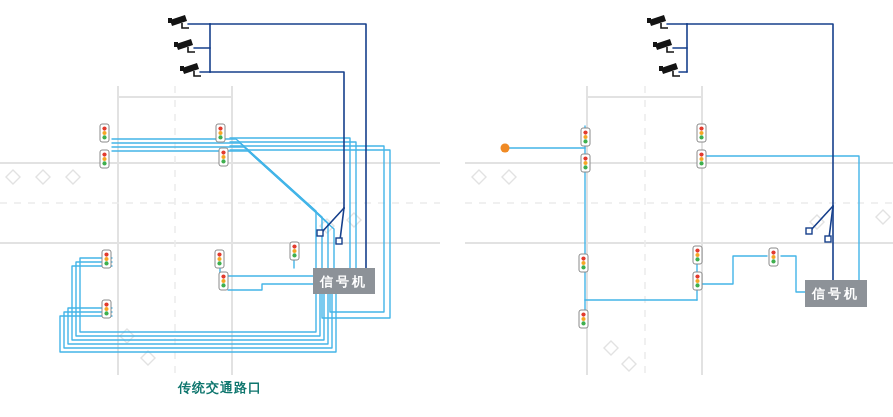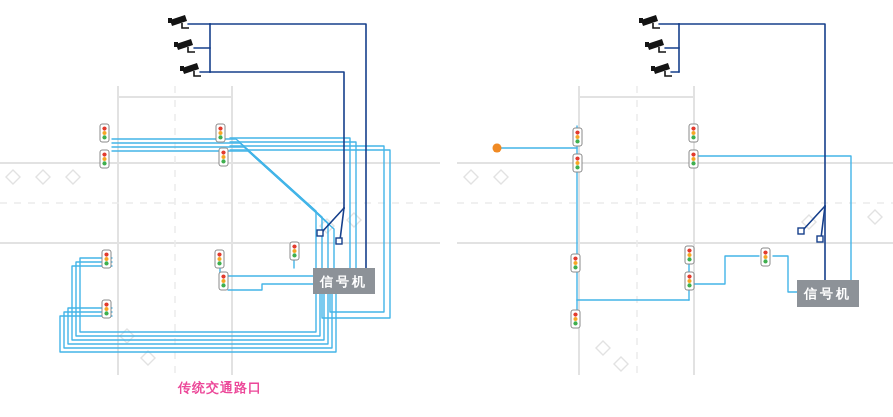--- a/index.html
+++ b/index.html
@@ -1,20 +1,20 @@
 <!DOCTYPE html>
 <html lang="zh" style="--cable-signal: #44b5e8; --cable-camera: #17408c; --road: #e2e2e2; --road-dash: #ececec; --controller-bg: #8d9298; --controller-text: #ffffff; --light-red: #e23b2e; --light-yellow: #f5a623; --light-green: #3faf4e; --terminator-orange: #f08a24;"><head>
 <meta charset="utf-8">
 <style>
   html,body{margin:0;padding:0;background:#ffffff;}
   body{font-family:"Liberation Sans", sans-serif;}
-  .stage{width:893px;height:417px;background:#fff;overflow:hidden;display:flex;gap:17px;}
+  .stage{width:893px;height:417px;background:#fff;overflow:hidden;display:flex;gap:25px;}
   .panel{width:440px;display:flex;flex-direction:column;align-items:center;}
   .panel svg{display:block;}
-  .caption{margin-top:4px;font-size:13px;font-weight:700;color:#ec4899;text-align:center;letter-spacing:1px;}
+  .caption{margin-top:4px;font-size:13px;font-weight:700;color:#0f766e;text-align:center;letter-spacing:1px;}
 
   
   .road{stroke:var(--road,#e2e2e2);stroke-width:2;fill:none;}
   .road-dash{stroke:var(--road-dash,#ececec);stroke-width:1.5;fill:none;stroke-dasharray:7 7;}
   .marking{stroke:var(--road,#d8d8d8);stroke-width:1.4;fill:#ffffff;}
 
   
   .cable-signal{stroke:var(--cable-signal,#44b5e8);stroke-width:1.4;fill:none;stroke-linejoin:round;stroke-linecap:round;}
   .cable-camera{stroke:var(--cable-camera,#17408c);stroke-width:1.6;fill:none;stroke-linejoin:round;stroke-linecap:round;}
   .branch-tip{fill:#ffffff;stroke:var(--cable-camera,#17408c);stroke-width:1.4;}

